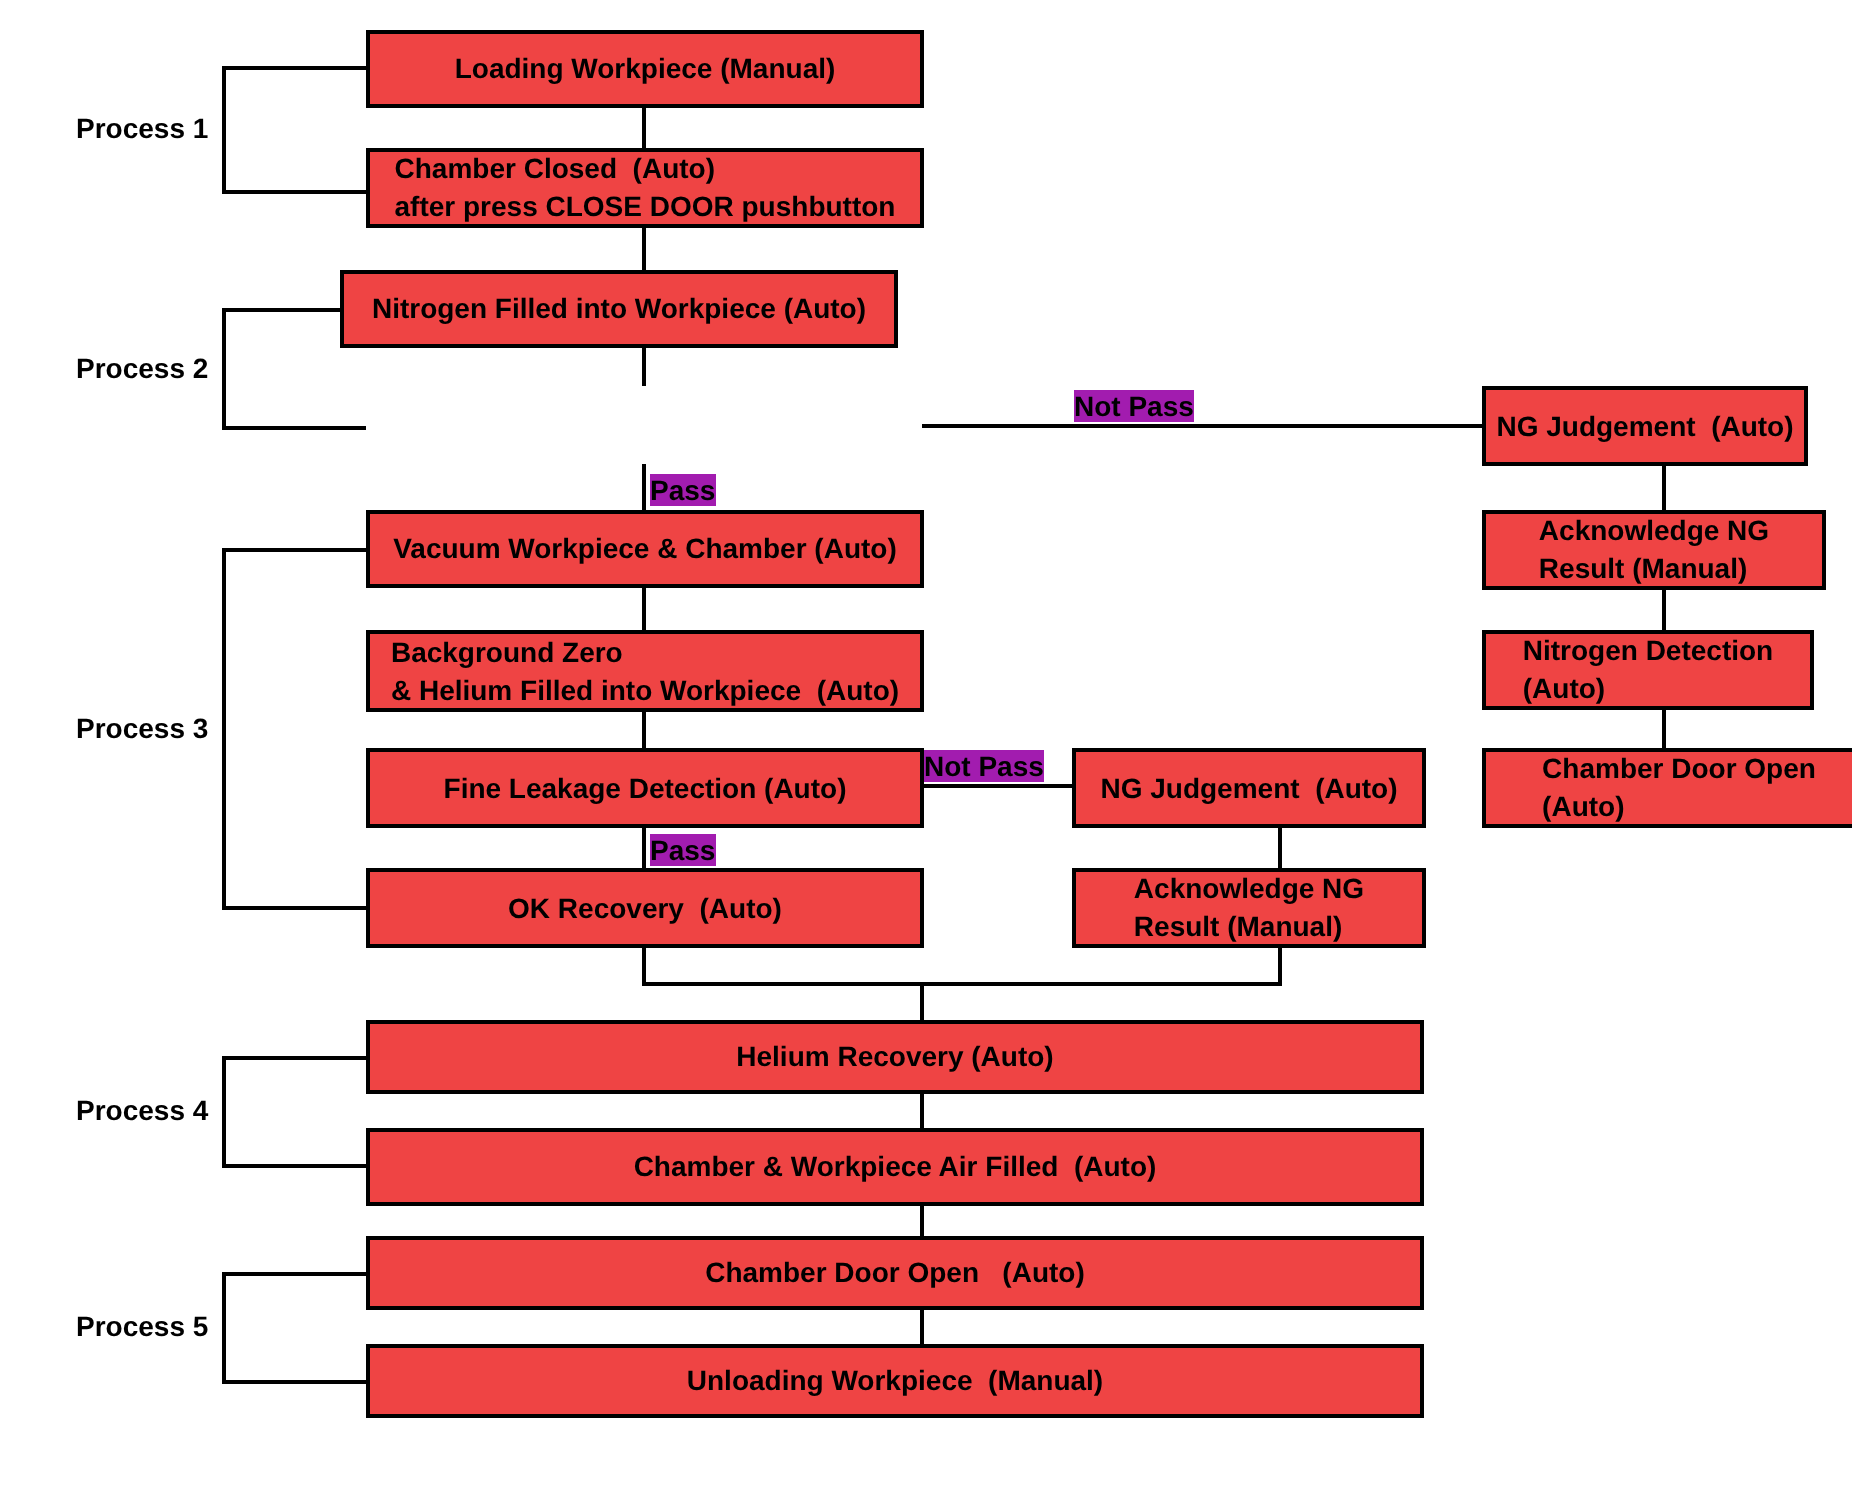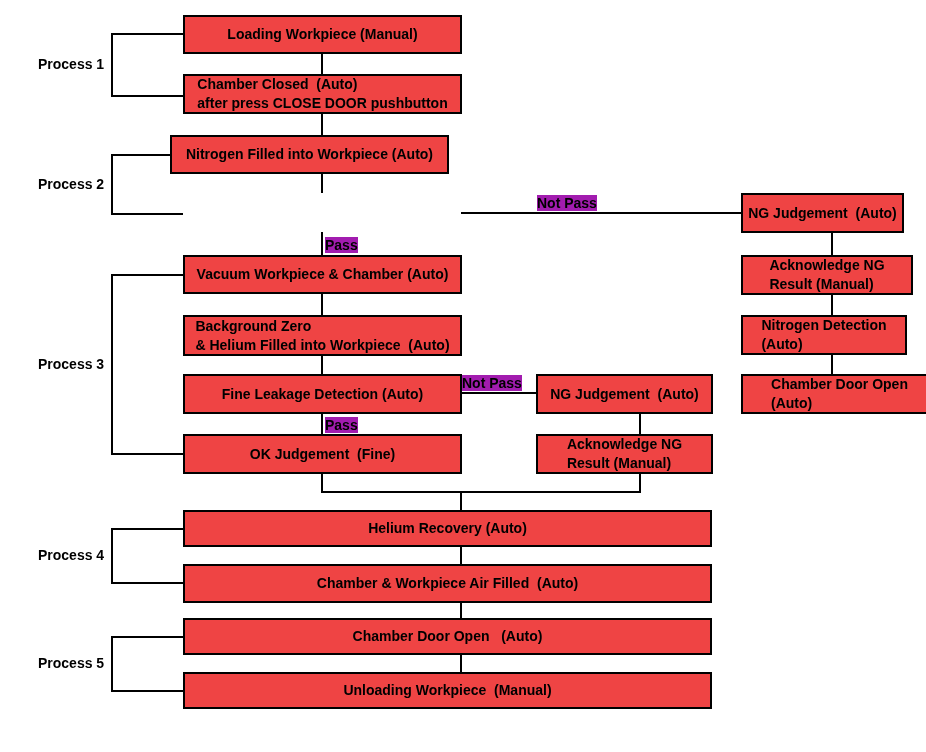--- a/index.html
+++ b/index.html
@@ -85,21 +85,21 @@
   <div class="elabel" style="left:462px;top:375px">Not Pass</div>
 
   <div class="box" style="left:183px;top:15px;width:279px;height:39px">Loading Workpiece (Manual)</div>
   <div class="box" style="left:183px;top:74px;width:279px;height:40px">Chamber Closed  (Auto)
 after press CLOSE DOOR pushbutton</div>
   <div class="box" style="left:170px;top:135px;width:279px;height:39px">Nitrogen Filled into Workpiece (Auto)</div>
   <div class="box" style="left:183px;top:255px;width:279px;height:39px">Vacuum Workpiece &amp; Chamber (Auto)</div>
   <div class="box" style="left:183px;top:315px;width:279px;height:41px">Background Zero
 &amp; Helium Filled into Workpiece  (Auto)</div>
   <div class="box" style="left:183px;top:374px;width:279px;height:40px">Fine Leakage Detection (Auto)</div>
-  <div class="box" style="left:183px;top:434px;width:279px;height:40px">OK Judgement  (Fine)</div>
+  <div class="box" style="left:183px;top:434px;width:279px;height:40px">OK Recovery  (Auto)</div>
 
   <div class="box" style="left:183px;top:564px;width:529px;height:39px">Chamber &amp; Workpiece Air Filled  (Auto)</div>
   <div class="box" style="left:183px;top:510px;width:529px;height:37px">Helium Recovery (Auto)</div>
   <div class="box" style="left:183px;top:618px;width:529px;height:37px">Chamber Door Open   (Auto)</div>
   <div class="box" style="left:183px;top:672px;width:529px;height:37px">Unloading Workpiece  (Manual)</div>
 
   <div class="box" style="left:536px;top:374px;width:177px;height:40px">NG Judgement  (Auto)</div>
   <div class="box" style="left:536px;top:434px;width:177px;height:40px">Acknowledge NG
 Result (Manual)</div>
 

